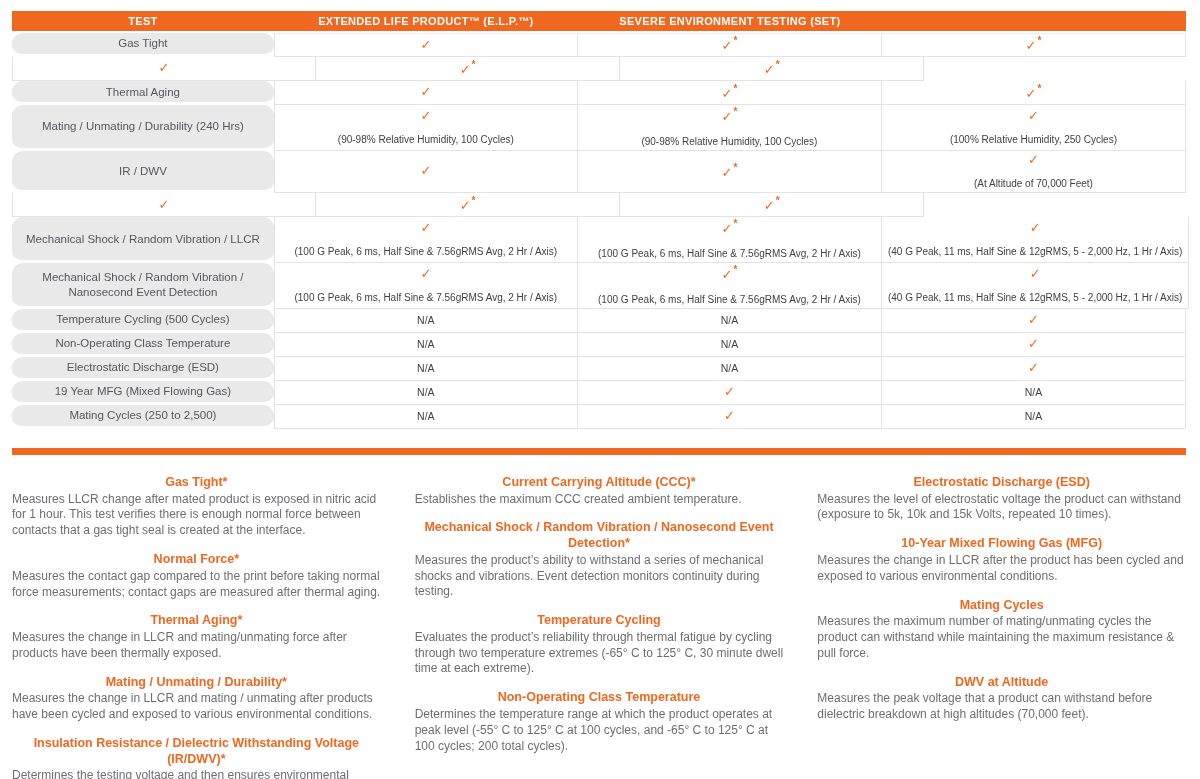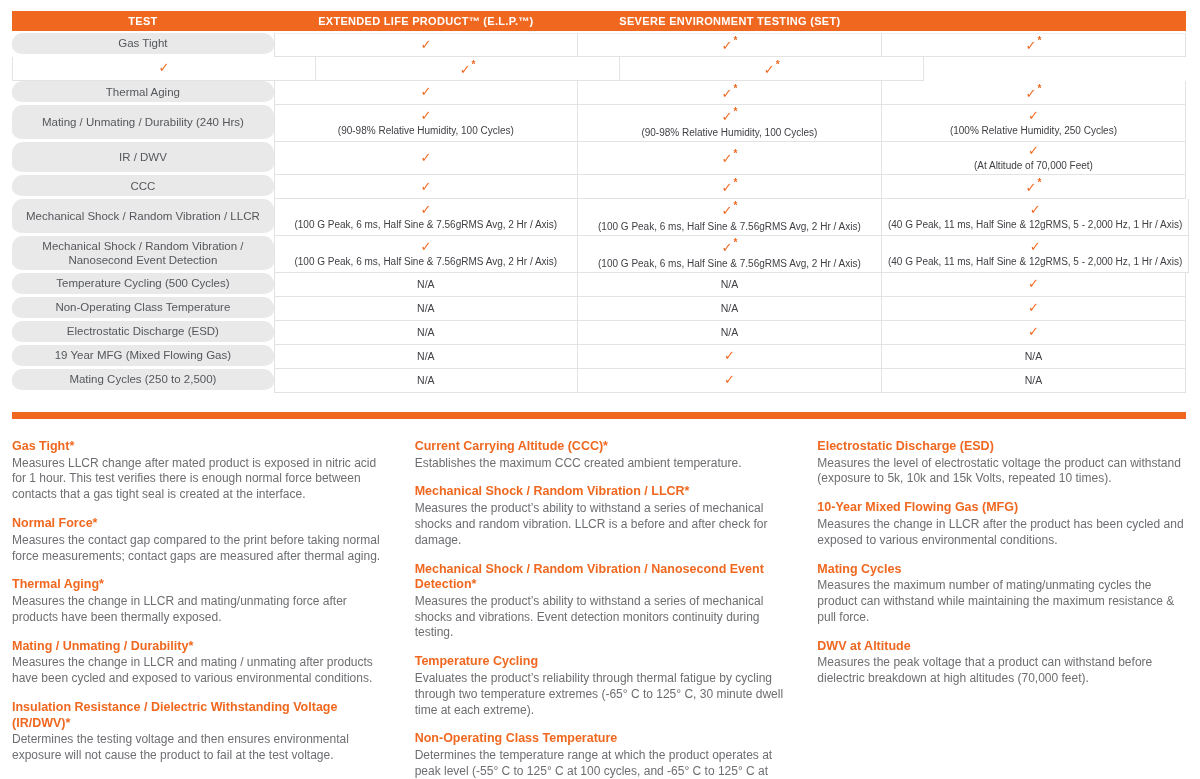--- a/index.html
+++ b/index.html
@@ -28,28 +28,28 @@
       text-align:center;font-size:11.5px;line-height:1.25;padding:2px 10px;min-height:24px;border-radius:11px;}
   .c-val{flex:0 0 25.9%;background:#fff;border-bottom:1px solid var(--line);
       border-right:1px solid var(--line);display:flex;flex-direction:column;
       align-items:center;justify-content:center;text-align:center;
       padding:2px 6px;min-height:24px;}
   .c-val.first{border-left:1px solid var(--line);}
   .trow:first-child .c-val{border-top:1px solid #EFEFEF;}
   .check{color:var(--orange);font-size:13px;line-height:1.15;font-weight:bold;}
   .star{font-size:10px;position:relative;top:-1px;margin-left:1px;color:var(--orange);}
   .na{font-size:10.5px;color:var(--dark-text);line-height:1.2;}
-  .note{font-size:10px;color:var(--dark-text);line-height:1.25;margin-top:1px;white-space:nowrap;}
+  .note{font-size:10px;color:var(--dark-text);line-height:1.25;margin-top:10px;white-space:nowrap;}
 
   
   .divider{height:7px;background:var(--orange);margin:19px 0 20px 0;}
   .glossary{display:flex;gap:34px;}
   .gcol{flex:1 1 0;min-width:0;}
   .entry{margin-bottom:13px;}
-  .gtitle{color:var(--orange);font-weight:bold;font-size:12.5px;line-height:1.25;margin-bottom:1px;}
+  .gtitle{color:var(--orange);font-weight:bold;font-size:12.5px;line-height:1.25;margin-bottom:1px;text-align:center;}
   .gbody{color:var(--body-text);font-size:12px;line-height:1.32;}
 </style>
 </head>
 <body>
 
 <div class="page">
 
   <div class="tbl">
     <div class="thead">
       <div class="th col-test">TEST</div>
@@ -114,21 +114,20 @@
           </div>
           <div class="c-val">
             <span class="check">✓<sup class="star">*</sup></span>
           </div>
           <div class="c-val">
             <span class="check">✓</span>
             <div class="note">(At Altitude of 70,000 Feet)</div>
           </div>
         </div>
         <div class="trow">
-          <div class="c-test">CCC</div>
           <div class="c-val first">
             <span class="check">✓</span>
           </div>
           <div class="c-val">
             <span class="check">✓<sup class="star">*</sup></span>
           </div>
           <div class="c-val">
             <span class="check">✓<sup class="star">*</sup></span>
           </div>
         </div>
@@ -249,24 +248,20 @@
           <div class="gtitle">Insulation Resistance / Dielectric Withstanding Voltage (IR/DWV)*</div>
           <div class="gbody">Determines the testing voltage and then ensures environmental exposure will not cause the product to fail at the test voltage.</div>
         </div>
       </div>
       <div class="gcol">
         <div class="entry">
           <div class="gtitle">Current Carrying Altitude (CCC)*</div>
           <div class="gbody">Establishes the maximum CCC created ambient temperature.</div>
         </div>
         <div class="entry">
-          <div class="gtitle">Mechanical Shock / Random Vibration / LLCR*</div>
-          <div class="gbody">Measures the product’s ability to withstand a series of mechanical shocks and random vibration. LLCR is a before and after check for damage.</div>
-        </div>
-        <div class="entry">
           <div class="gtitle">Mechanical Shock / Random Vibration / Nanosecond Event Detection*</div>
           <div class="gbody">Measures the product’s ability to withstand a series of mechanical shocks and vibrations. Event detection monitors continuity during testing.</div>
         </div>
         <div class="entry">
           <div class="gtitle">Temperature Cycling</div>
           <div class="gbody">Evaluates the product’s reliability through thermal fatigue by cycling through two temperature extremes (-65° C to 125° C, 30 minute dwell time at each extreme).</div>
         </div>
         <div class="entry">
           <div class="gtitle">Non-Operating Class Temperature</div>
           <div class="gbody">Determines the temperature range at which the product operates at peak level (-55° C to 125° C at 100 cycles, and -65° C to 125° C at 100 cycles; 200 total cycles).</div>

